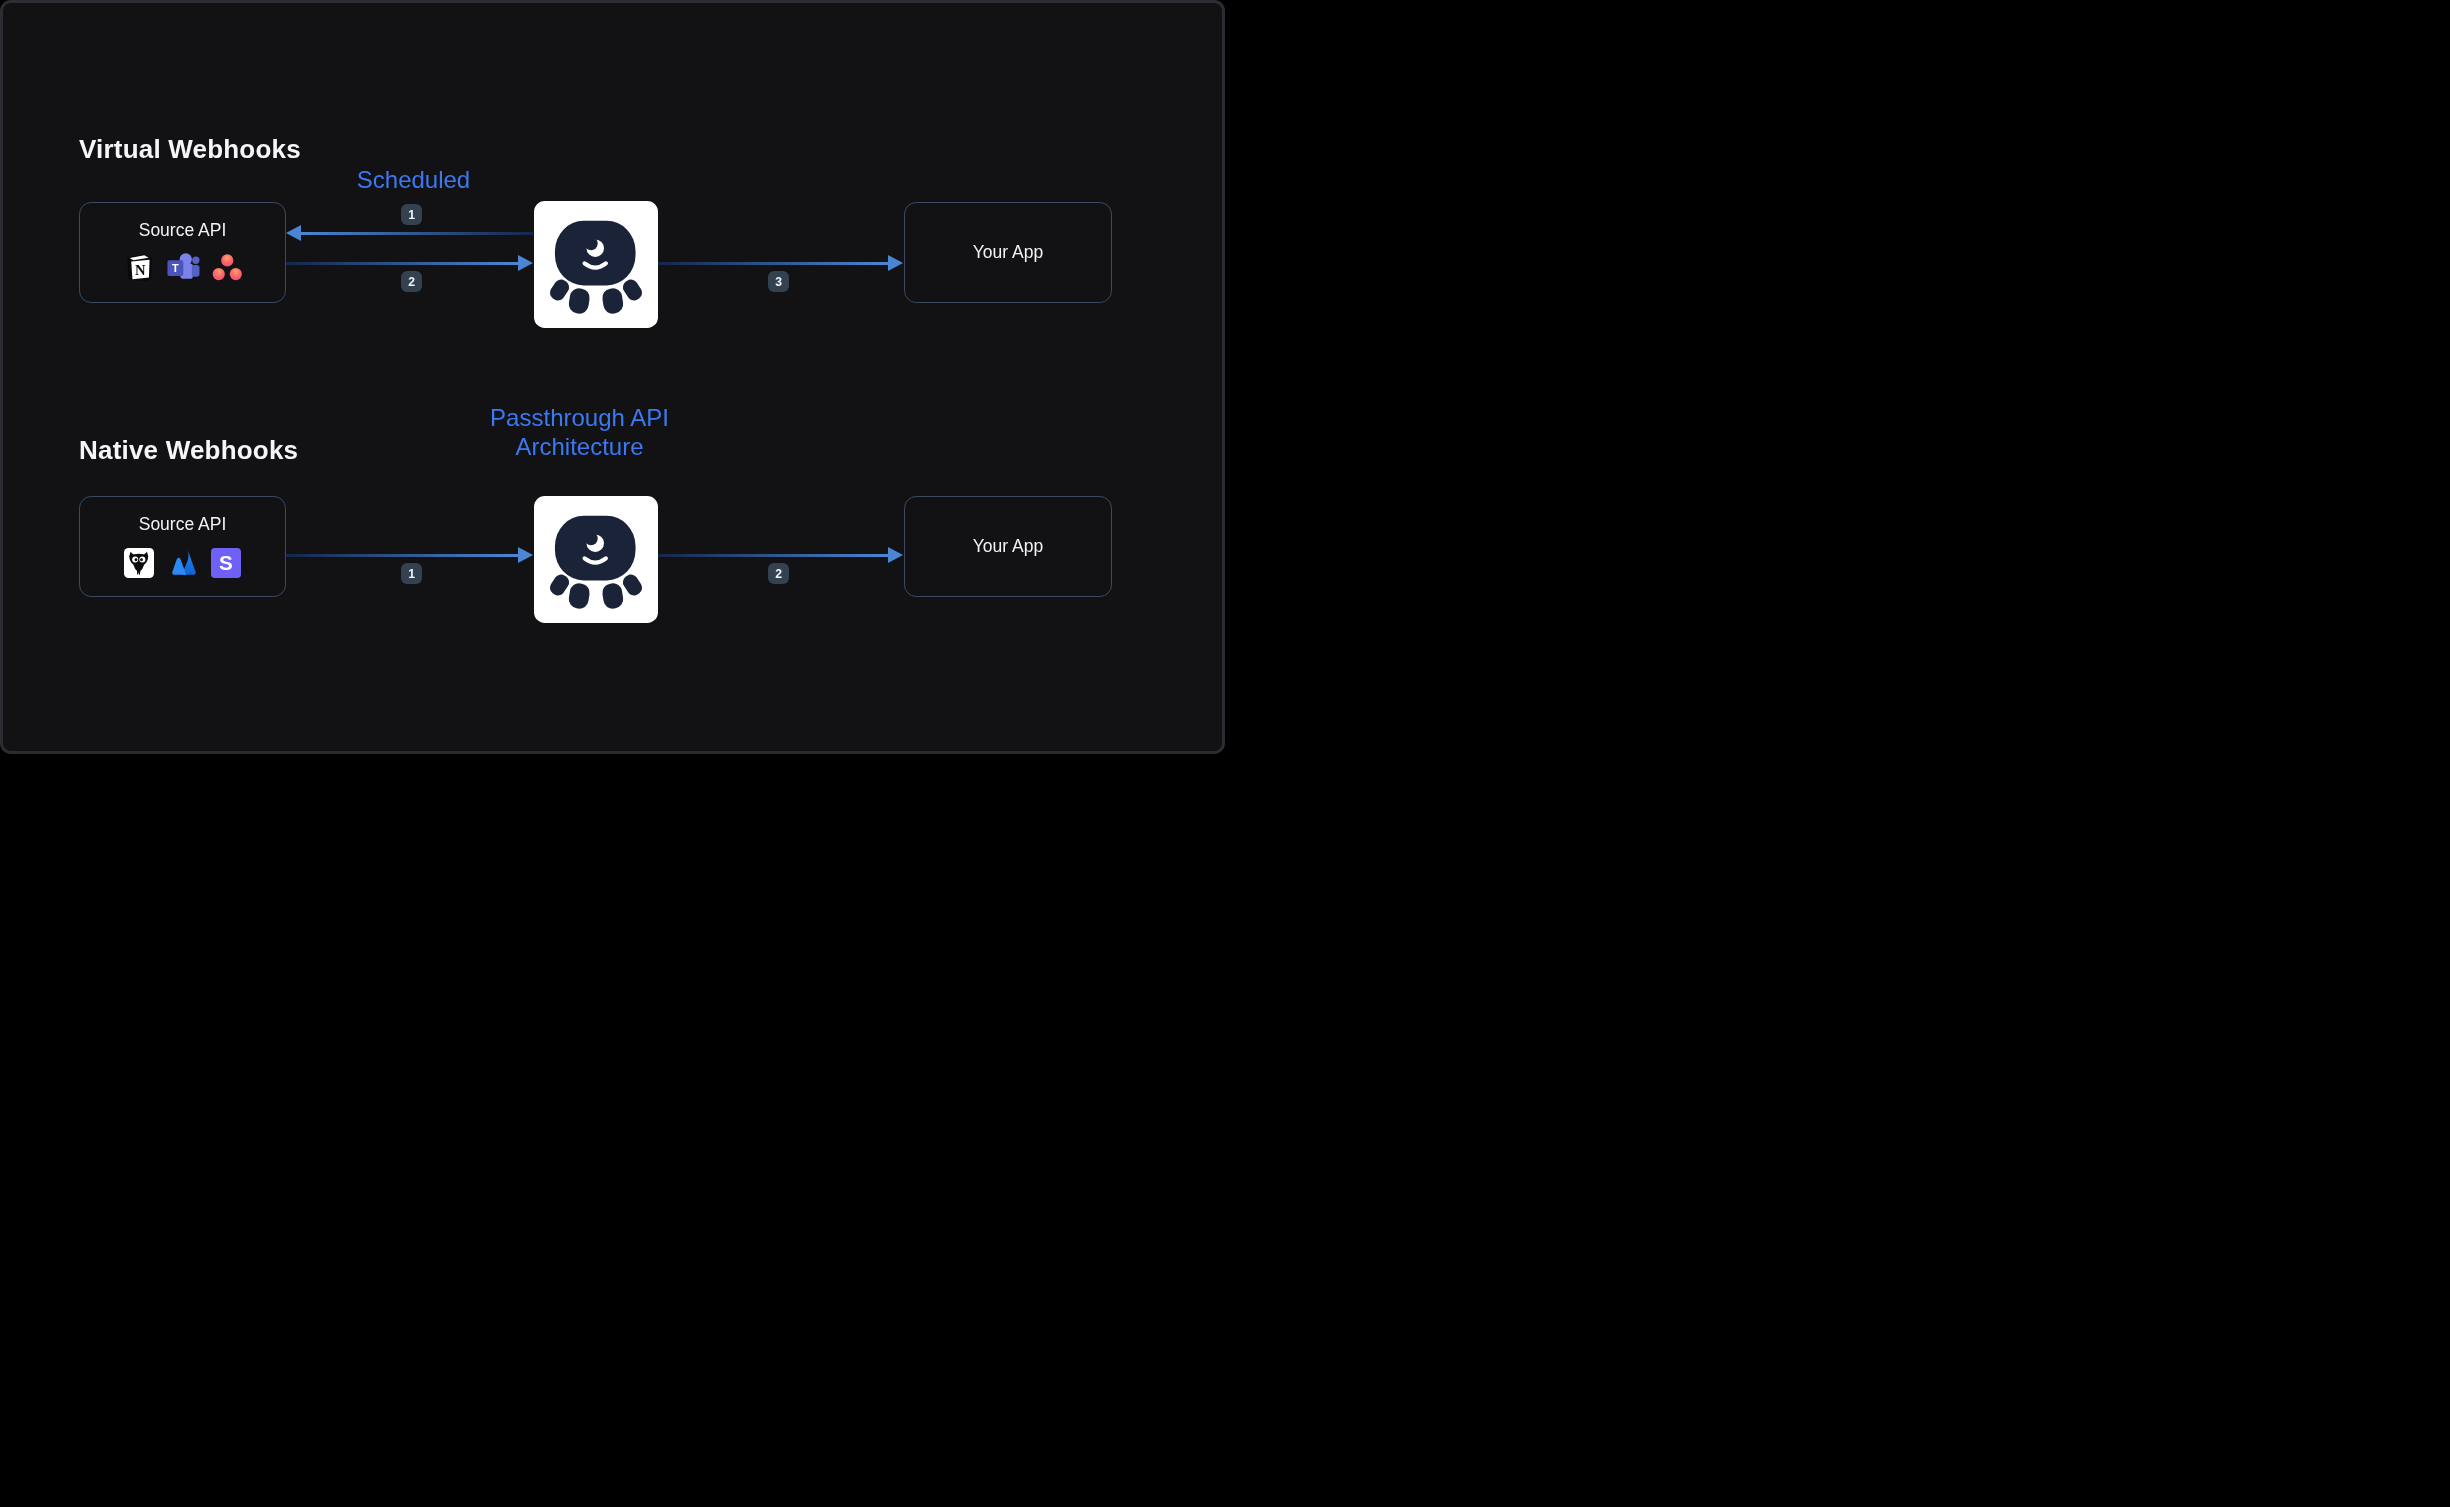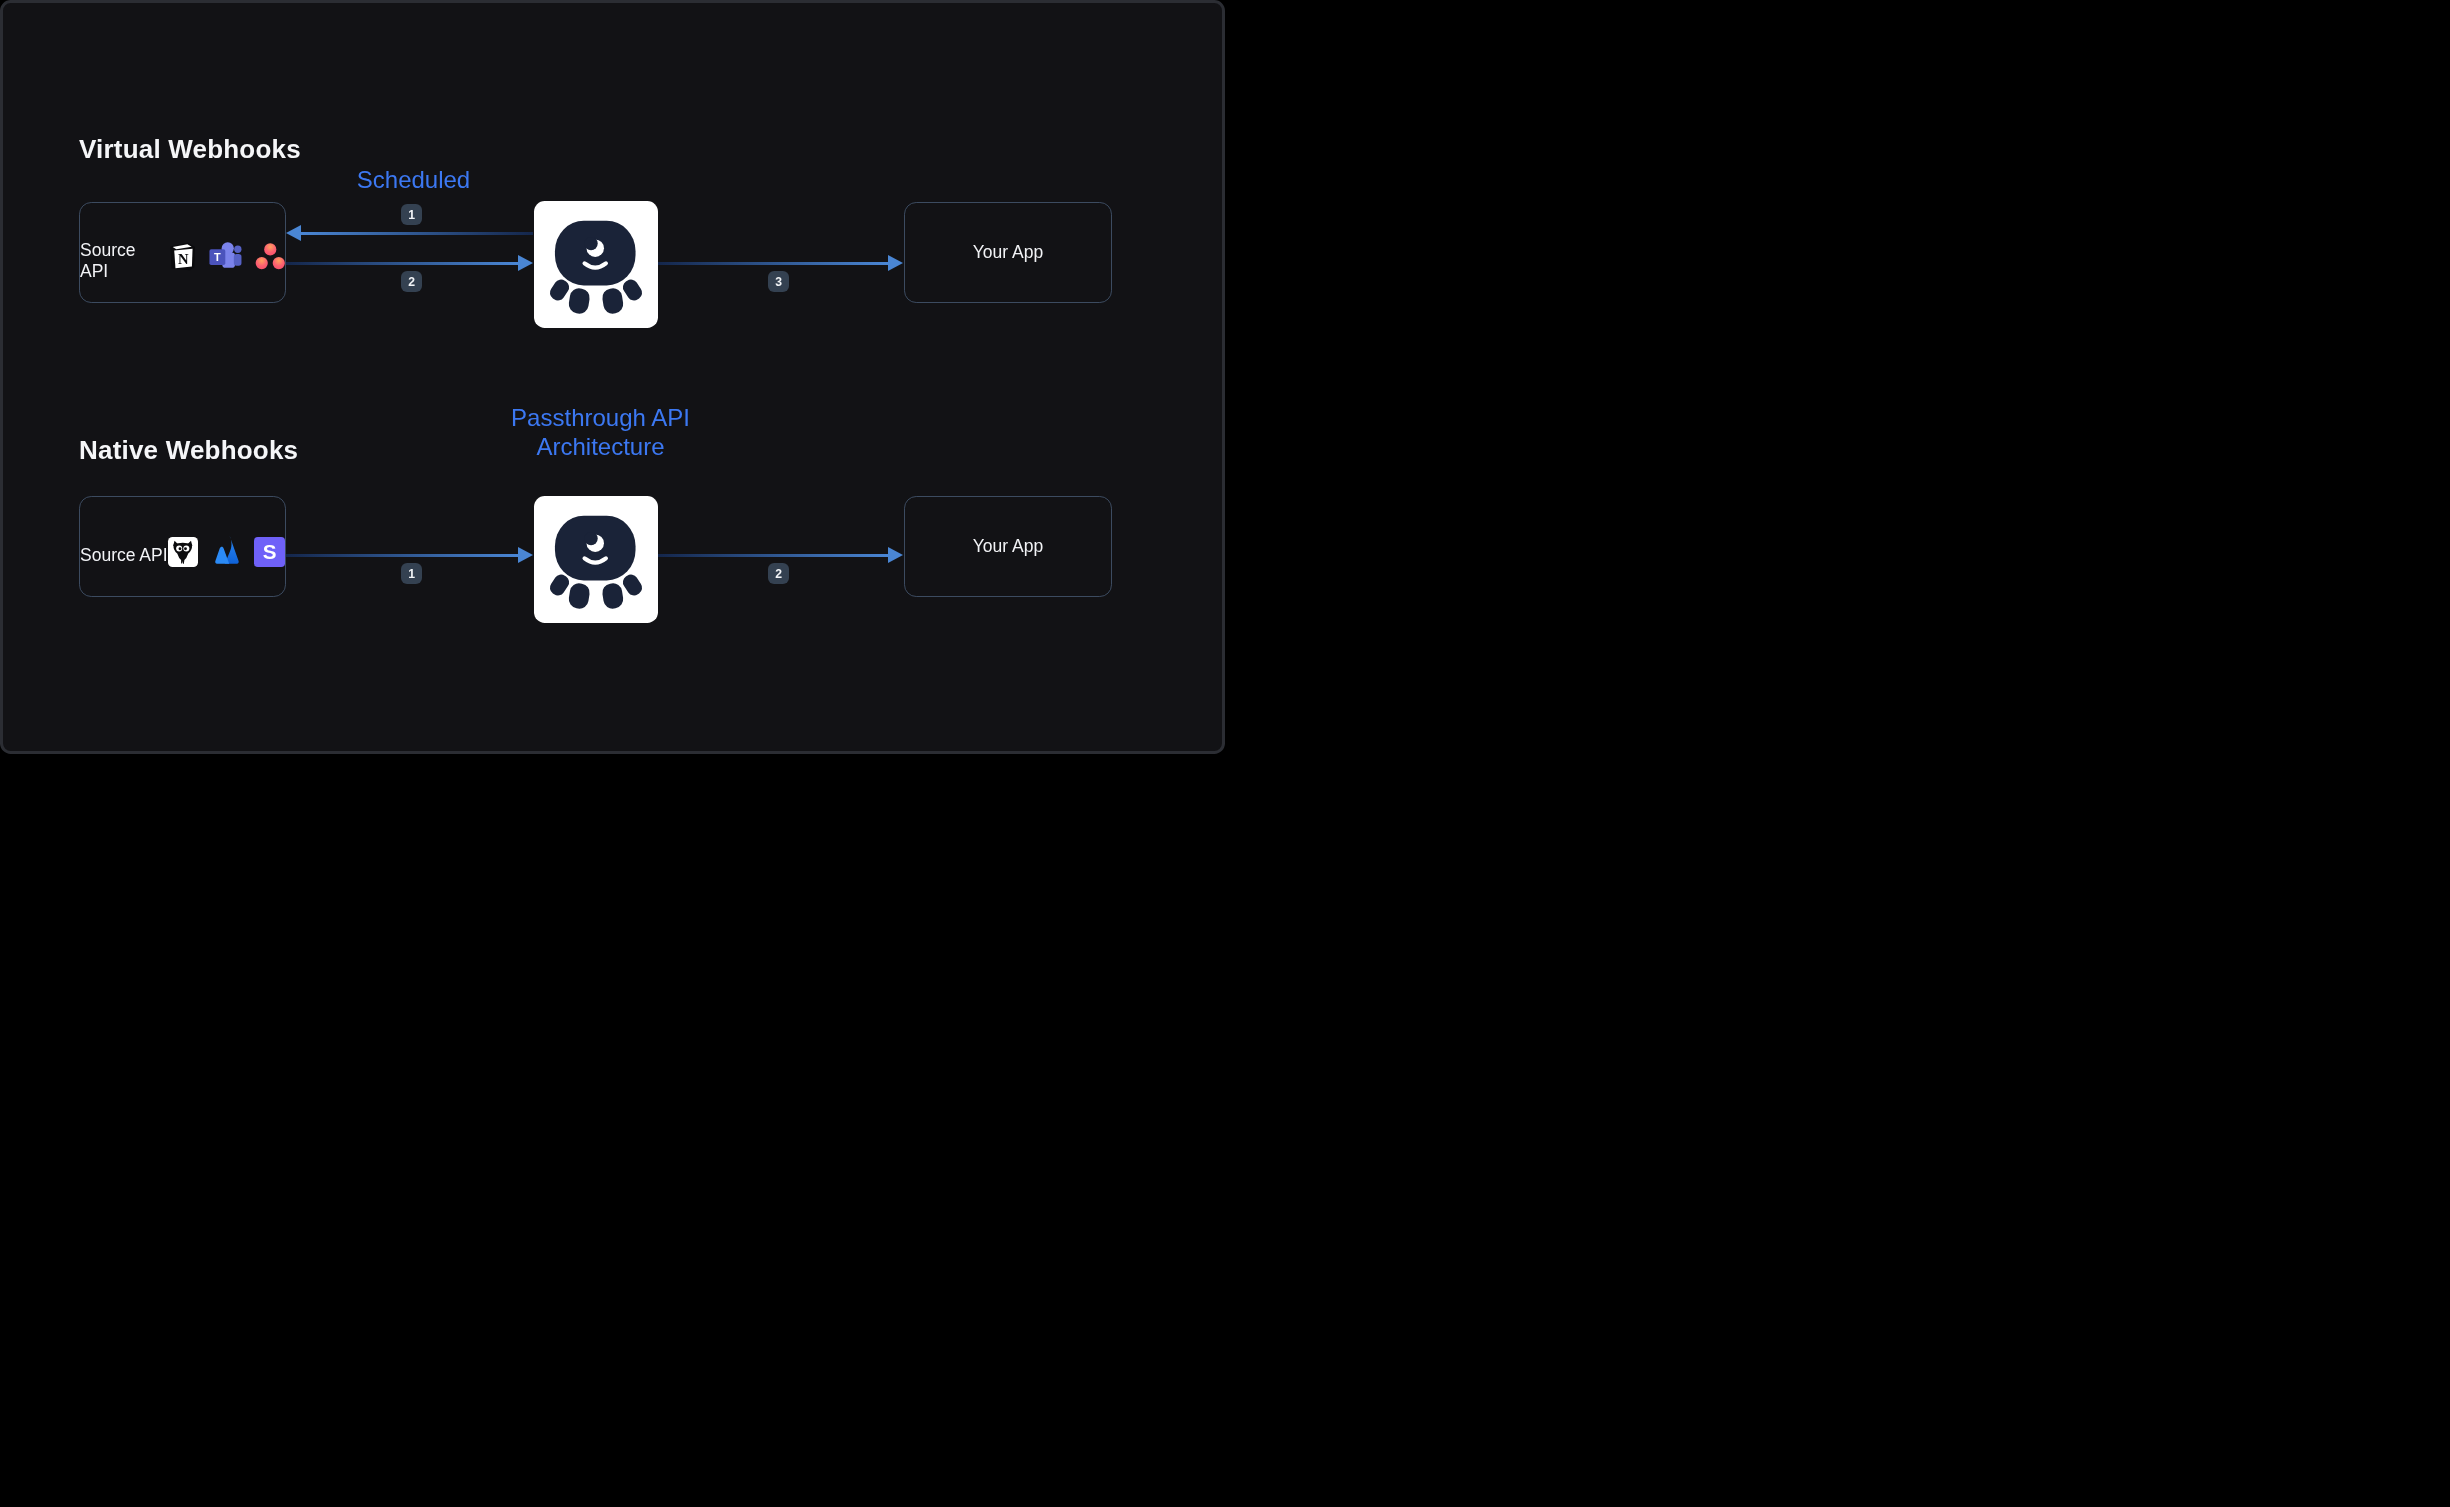--- a/index.html
+++ b/index.html
@@ -8,21 +8,21 @@
     background:var(--background,#121215);
     border:3.1px solid var(--frame-border,#2B2D33);
     border-radius:10.7px;overflow:hidden;
     font-family:"Liberation Sans",sans-serif;
   }
   .section-title{position:absolute;color:var(--heading,#F5F6F8);font-size:26px;font-weight:700;letter-spacing:0.2px;line-height:1;}
   .flow-label{position:absolute;width:305px;text-align:center;color:var(--accent-blue,#3C78F2);font-size:24px;line-height:1.2;}
   .node{
     position:absolute;box-sizing:border-box;
     border:1.5px solid var(--box-border,#3C4B60);border-radius:12.2px;
-    display:flex;flex-direction:row;align-items:center;
+    display:flex;flex-direction:column;align-items:center;
   }
   .node .label{color:#F2F3F6;font-size:17.5px;line-height:1.2;}
   .node.source .label{margin-top:17px;}
   .node.app{justify-content:center;align-items:center;}
   .icons{display:flex;gap:12.2px;margin-top:11.4px;align-items:center;}
   .tile{width:30.5px;height:30.5px;border-radius:4.6px;}
   .owl-tile{background:#fff;display:flex;align-items:center;justify-content:center;}
   .stripe-tile{background:#6F61F8;border-radius:3.8px;color:#fff;font-weight:700;font-size:20.6px;display:flex;align-items:center;justify-content:center;}
   .mascot{position:absolute;width:124px;height:127px;background:var(--card-white,#fff);border-radius:10.7px;display:flex;align-items:center;justify-content:center;}
   .shaft{position:absolute;height:3.1px;}
@@ -116,21 +116,21 @@
   </div>
 
   <span class="shaft to-right" style="left:655px;top:259px;width:230px;"></span>
   <span class="ahead pt-right" style="left:885px;top:252px;"></span>
   <span class="badge" style="left:765px;top:268px;">3</span>
 
   <div class="node app" style="left:901px;top:199px;width:208px;height:101px;">
     <div class="label">Your App</div>
   </div>
 
-  <div class="flow-label" style="left:445px;top:401px;">Passthrough API Architecture</div>
+  <div class="flow-label" style="left:424px;top:401px;">Passthrough API Architecture</div>
   <h2 class="section-title" style="left:76px;top:412px;">Native Webhooks</h2>
 
   <div class="node source" style="left:76px;top:493px;width:207px;height:101px;">
     <div class="label">Source API</div>
     <div class="icons">
       <span class="tile owl-tile">
         <svg width="27.5" height="27.5" viewBox="0 0 100 100">
           <path d="M20 10 L36 25 L15 29 Z" fill="#0B0B0D"></path>
           <path d="M80 10 L64 25 L85 29 Z" fill="#0B0B0D"></path>
           <path d="M17 24 Q50 11 83 24 Q87 44 70 56 Q64 74 56 80 L54 93 Q52 97 50 92 L49 84 Q47 97 44 92 L44 80 Q36 74 30 56 Q13 44 17 24 Z" fill="#0B0B0D"></path>

